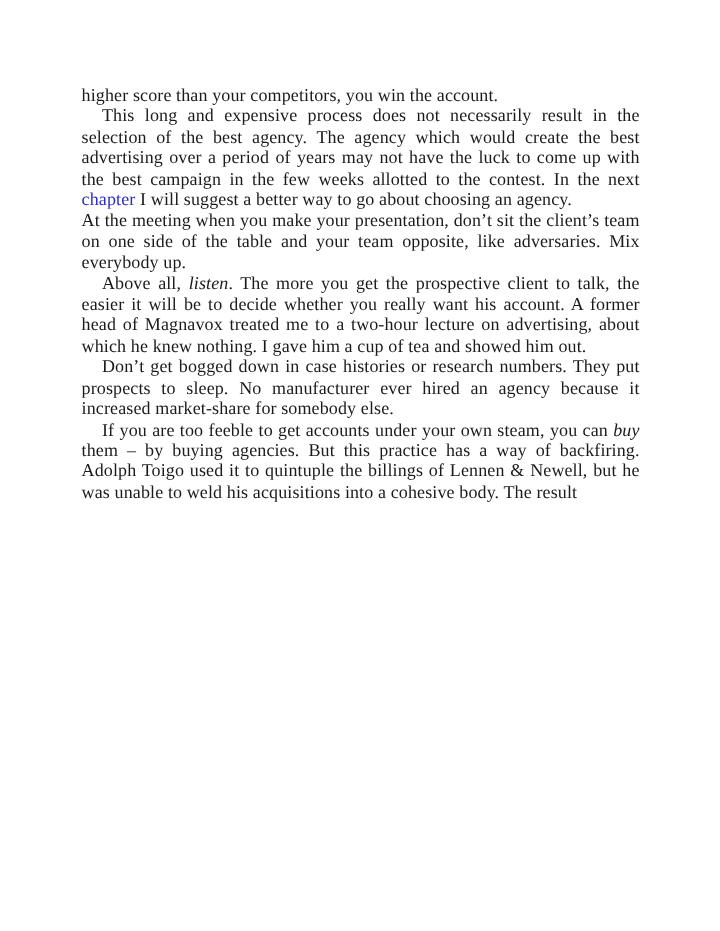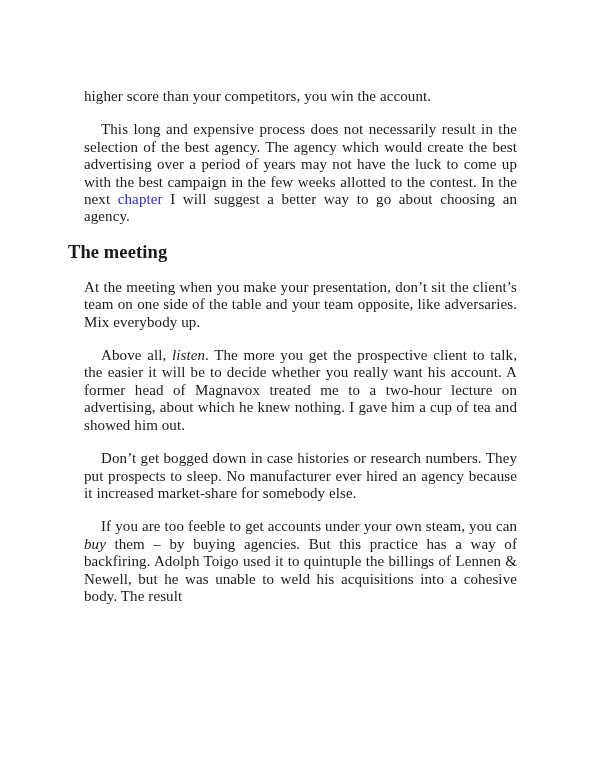--- a/index.html
+++ b/index.html
@@ -16,21 +16,21 @@
     height: 776px;
     padding: 72px 67px 0 68px;
     font-family: "Liberation Serif", "DejaVu Serif", serif;
   }
   .text-block {
     font-size: 15px;
     line-height: 17.4px;
     letter-spacing: 0.1px;
   }
   .text-block p {
-    margin: 16px;
+    margin: 0;
     padding: 0;
     text-align: justify;
     text-justify: inter-word;
   }
   .text-block p.indent {
     text-indent: 17px;
   }
   .text-block h2 {
     margin: 15px 0 3px 0;
     padding: 0;
@@ -48,19 +48,18 @@
     font-style: italic;
   }
 </style>
 </head>
 <body style="background: rgb(255, 255, 255);">
 
 <div class="page">
   <div class="text-block" style="color: rgb(26, 26, 26);">
       <p><span>higher score than your competitors, you win the account.</span></p>
       <p class="indent"><span>This long and expensive process does not necessarily result in the selection of the best agency. The agency which would create the best advertising over a period of years may not have the luck to come up with the best campaign in the few weeks allotted to the contest. In the next </span><a href="#">chapter</a><span> I will suggest a better way to go about choosing an agency.</span></p>
-      <h2>The meeting</h2>
       <p><span>At the meeting when you make your presentation, don’t sit the client’s team on one side of the table and your team opposite, like adversaries. Mix everybody up.</span></p>
       <p class="indent"><span>Above all, </span><em>listen</em><span>. The more you get the prospective client to talk, the easier it will be to decide whether you really want his account. A former head of Magnavox treated me to a two-hour lecture on advertising, about which he knew nothing. I gave him a cup of tea and showed him out.</span></p>
       <p class="indent"><span>Don’t get bogged down in case histories or research numbers. They put prospects to sleep. No manufacturer ever hired an agency because it increased market-share for somebody else.</span></p>
       <p class="indent"><span>If you are too feeble to get accounts under your own steam, you can </span><em>buy</em><span> them – by buying agencies. But this practice has a way of backfiring. Adolph Toigo used it to quintuple the billings of Lennen &amp; Newell, but he was unable to weld his acquisitions into a cohesive body. The result</span></p>
     </div>
 </div>
 
 </body></html>

